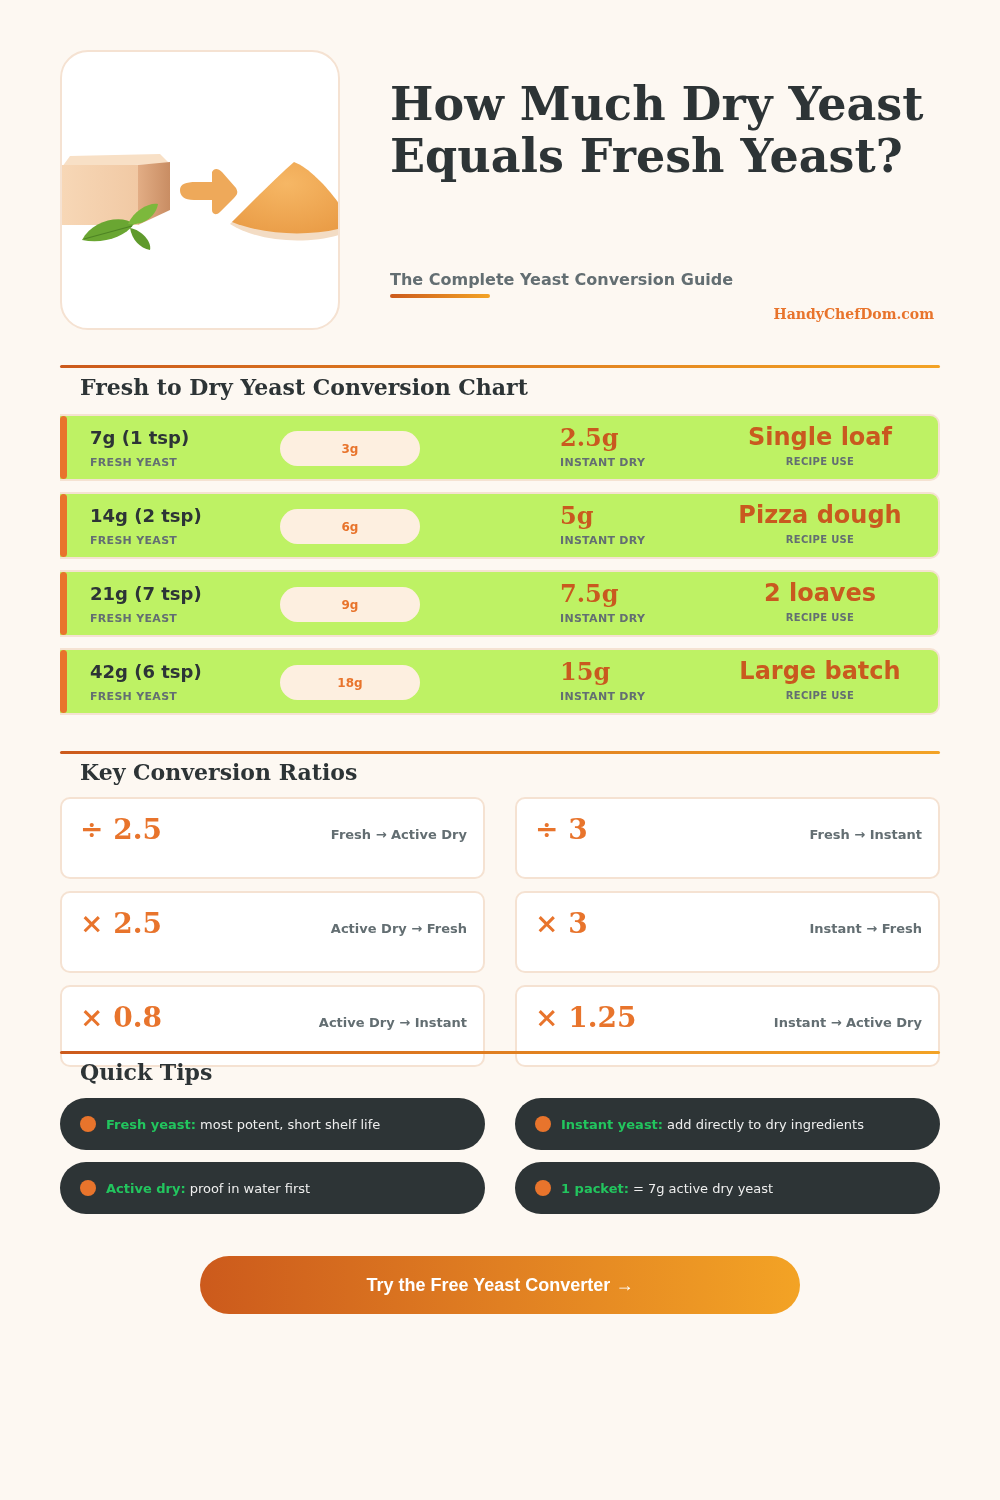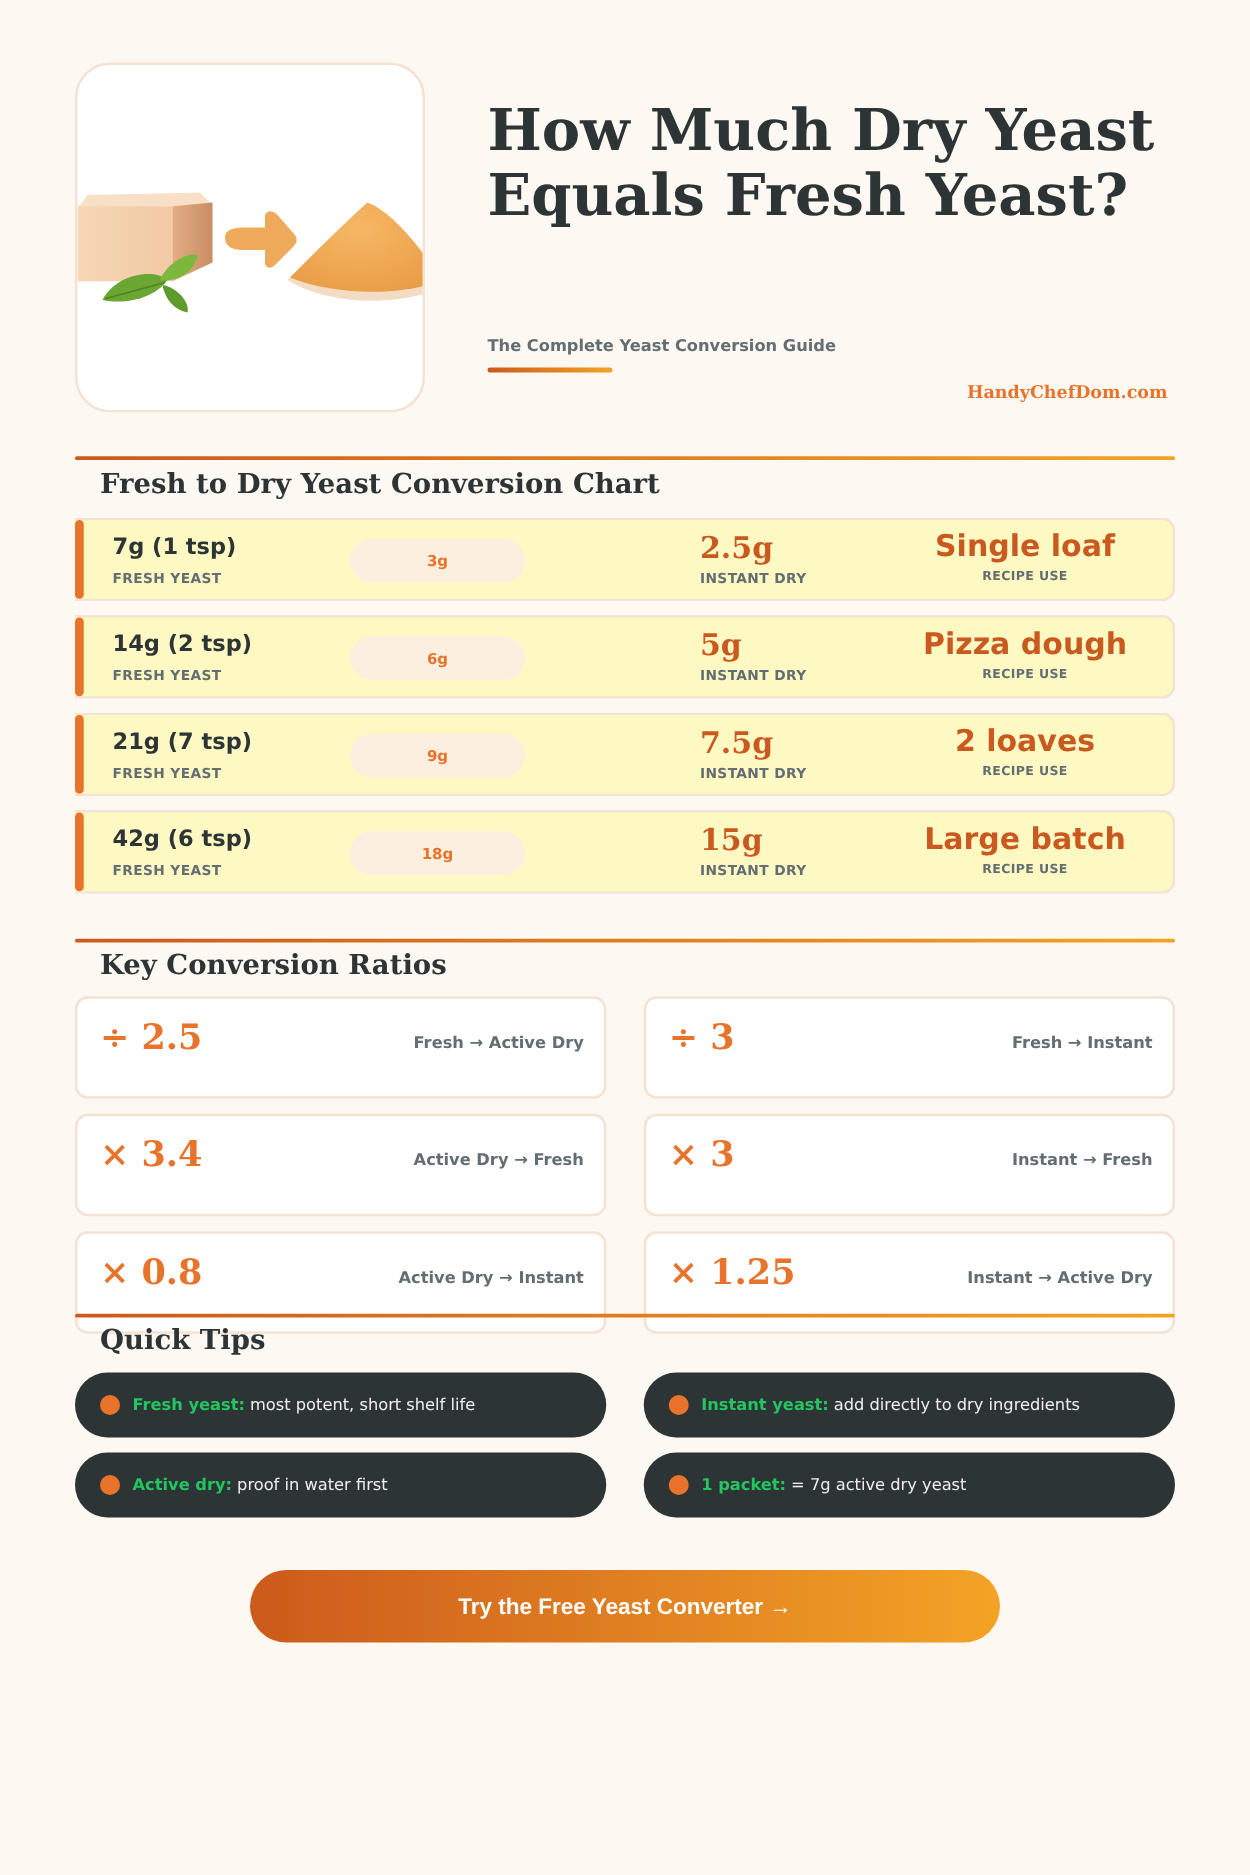--- a/index.html
+++ b/index.html
@@ -27,21 +27,21 @@
       position: absolute; left: 390px; top: 78px;
       width: 560px;
       font-family: "DejaVu Serif", serif;
       font-weight: bold;
       font-size: 46px;
       line-height: 52px;
       color: #2d3436;
     }
     .hero-subtitle {
       position: absolute; left: 390px; top: 270px;
-      font-size: 13px; font-weight: bold;
+      font-size: 16px; font-weight: bold;
       color: #636e72;
     }
     .hero-underline {
       position: absolute; left: 390px; top: 294px;
       width: 100px; height: 4px; border-radius: 2px;
       background: linear-gradient(90deg, #cc5a1c, #f3a325);
     }
     .hero-brand {
       position: absolute; right: 66px; top: 306px;
       font-family: "DejaVu Serif", serif;
@@ -61,21 +61,21 @@
       font-weight: bold; font-size: 22px;
       color: #2d3436;
     }
 
     
     .chart-rows { position: absolute; left: 60px; top: 414px; width: 880px; }
     .chart-row {
       position: relative;
       height: 67px;
       margin-bottom: 11px;
-      background: #fef9c3;
+      background: #bef264;
       border: 2px solid #f5e2d2;
       border-left: none;
       border-radius: 0 10px 10px 0;
     }
     .chart-row .accent-bar {
       position: absolute; left: 0; top: 0; bottom: 0; width: 7px;
       background: #e8742c;
       border-radius: 4px;
     }
     .chart-row .fresh-val {
@@ -272,21 +272,21 @@
 <div class="ratio-grid">
   <div class="ratio-card">
     <div class="ratio-val">÷ 2.5</div>
     <div class="ratio-desc">Fresh → Active Dry</div>
   </div>
   <div class="ratio-card">
     <div class="ratio-val">÷ 3</div>
     <div class="ratio-desc">Fresh → Instant</div>
   </div>
   <div class="ratio-card">
-    <div class="ratio-val">× 3.4</div>
+    <div class="ratio-val">× 2.5</div>
     <div class="ratio-desc">Active Dry → Fresh</div>
   </div>
   <div class="ratio-card">
     <div class="ratio-val">× 3</div>
     <div class="ratio-desc">Instant → Fresh</div>
   </div>
   <div class="ratio-card">
     <div class="ratio-val">× 0.8</div>
     <div class="ratio-desc">Active Dry → Instant</div>
   </div>

